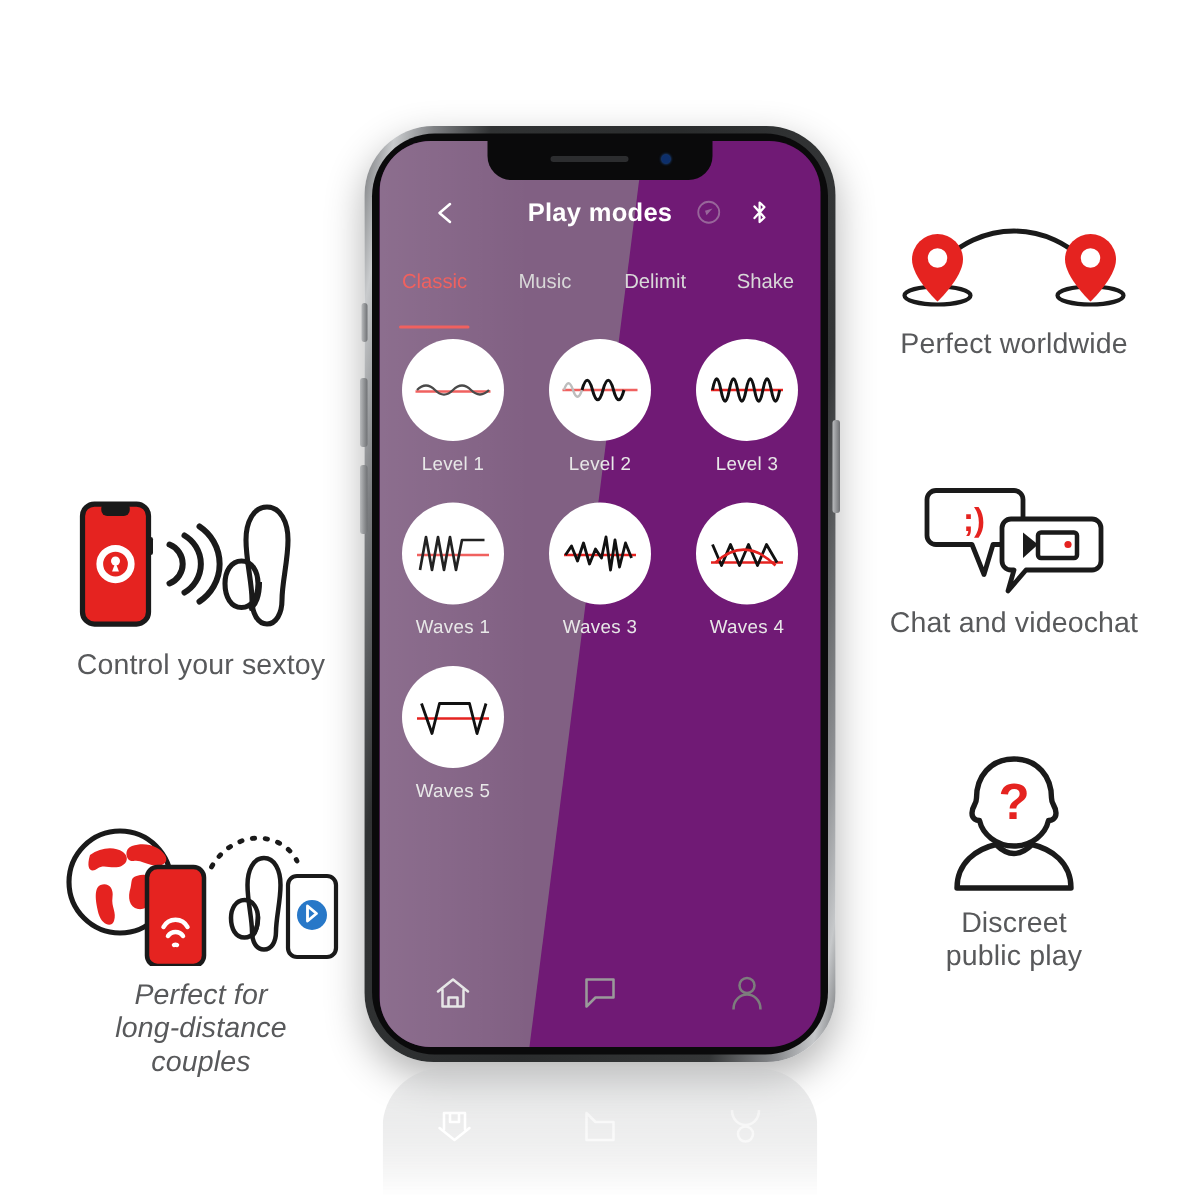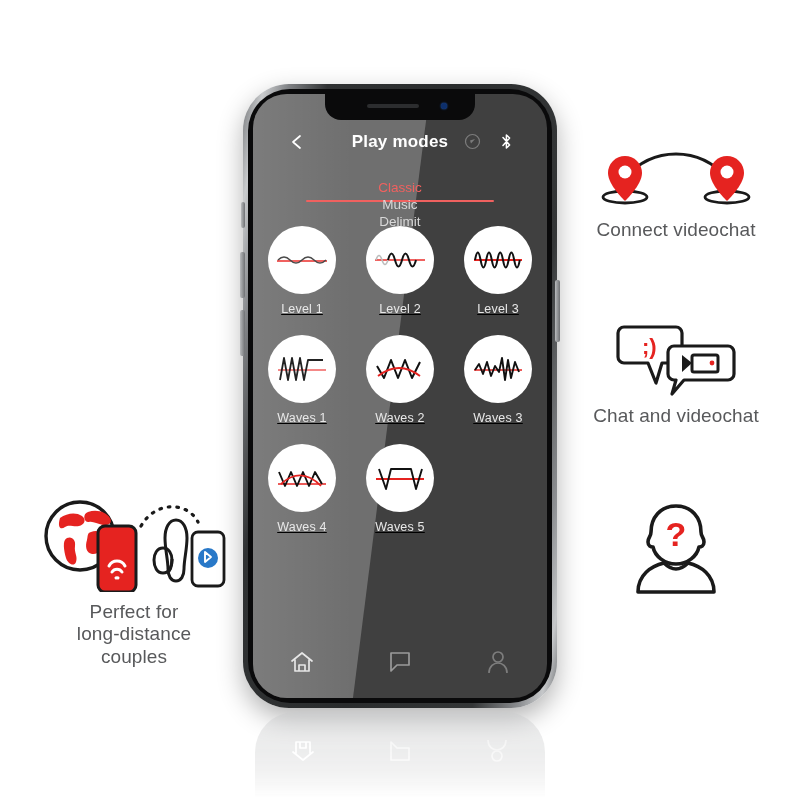--- a/index.html
+++ b/index.html
@@ -13,41 +13,41 @@
   .feature{position:absolute;display:flex;flex-direction:column;align-items:center;}
   .feature .art{display:block;}
   .feature .cap{
     color:#58595b;font-size:19px;line-height:1.18;text-align:center;
     font-weight:300;letter-spacing:.1px;margin-top:9px;white-space:pre-line;
   }
 
   
   #feat-free-app{left:36px;top:112px;width:192px;}
   #feat-control{left:14px;top:330px;width:240px;}
-  #feat-longdist{left:26px;top:492px;width:216px;}
+  #feat-longdist{left:26px;top:544px;width:216px;font-style:italic;}
   
   #feat-connect{left:578px;top:150px;width:196px;}
   #feat-chat{left:578px;top:322px;width:196px;}
   #feat-discreet{left:596px;top:500px;width:160px;}
 
   
   .phone-wrap{position:absolute;left:243px;top:84px;width:314px;height:624px;}
   .phone-body{
     position:absolute;inset:0;border-radius:46px;
     background:linear-gradient(100deg,#6e7073 0%,#c9cbcd 5%,#7e8083 11%,
                #303233 20%,#2a2c2d 50%,#343637 80%,#8d8f92 91%,#c6c8ca 96%,#6a6c6f 100%);
     box-shadow:0 10px 26px rgba(0,0,0,.30);
   }
   .phone-inner{
     position:absolute;left:5px;top:5px;right:5px;bottom:5px;
     border-radius:42px;background:#0a0a0b;
   }
   .screen{
     position:absolute;left:10px;top:10px;right:10px;bottom:10px;
-    border-radius:34px;background:#404040;overflow:hidden;
+    border-radius:34px;background:#701a75;overflow:hidden;
   }
   .glare{
     position:absolute;left:0;top:0;width:100%;height:100%;
     background:#8d8d8d;
     clip-path:polygon(0 0, 60% 0, 34% 100%, 0 100%);
     opacity:.62;pointer-events:none;
   }
   .glare2{
     position:absolute;left:0;top:0;width:34%;height:100%;
     background:linear-gradient(90deg,rgba(255,255,255,.09),rgba(255,255,255,0));
@@ -78,32 +78,32 @@
   .app-title{
     position:absolute;left:0;top:4px;width:100%;text-align:center;
     color:#fff;font-size:17px;font-weight:700;letter-spacing:.2px;
   }
   .head-ico{position:absolute;top:5px;}
   .ico-batt{right:66px;opacity:.42;}
   .ico-bt{right:34px;}
 
   
   .tabs{position:absolute;left:0;top:84px;width:100%;height:34px;
-        display:flex;z-index:5;flex-direction:column;}
+        display:flex;z-index:5;}
   .tab{flex:1;text-align:center;font-size:13.5px;color:#d8d8d8;
        position:relative;padding-top:2px;}
   .tab.active{color:#f0615f;}
   .tab.active:after{
     content:"";position:absolute;left:18%;right:18%;bottom:-7px;height:2px;
     background:#f0615f;border-radius:1px;
   }
 
   
   .grid{position:absolute;left:0;top:132px;width:100%;z-index:5;
-        display:grid;grid-template-columns:repeat(3,1fr);row-gap:19px;text-decoration:underline;}
+        display:grid;grid-template-columns:repeat(3,1fr);row-gap:19px;}
   .cell{display:flex;flex-direction:column;align-items:center;}
   .disc{
     width:68px;height:68px;border-radius:50%;background:#fff;
     display:flex;align-items:center;justify-content:center;
   }
   .cell .lbl{margin-top:8px;font-size:12.5px;color:#e8e8e8;letter-spacing:.2px;}
 
   
   .navbar{position:absolute;left:0;bottom:16px;width:100%;height:40px;
           display:flex;align-items:center;z-index:5;}
@@ -124,20 +124,41 @@
   .reflect .rnav{position:absolute;left:0;top:22px;width:100%;height:34px;
                  display:flex;align-items:center;}
   .reflect .rnav > div{flex:1;display:flex;justify-content:center;}
 </style>
 </head>
 <body>
 
 <div class="stage">
 
 
+  <div class="feature" id="feat-control">
+    <svg class="art" width="166" height="94" viewBox="0 0 166 94">
+      <rect x="4" y="6" width="44" height="80" rx="8" fill="#e52320" stroke="#1a1a1a" stroke-width="3.5"></rect>
+      <path d="M18 7 h16 a1.5 1.5 0 0 1 1.5 1.5 v1.5 a4 4 0 0 1 -4 4 h-11 a4 4 0 0 1 -4 -4 v-1.5 a1.5 1.5 0 0 1 1.5 -1.5 z" fill="#1a1a1a"></path>
+      <circle cx="26" cy="46" r="10.5" fill="none" stroke="#fff" stroke-width="4.5"></circle>
+      <circle cx="26" cy="44" r="3" fill="#fff"></circle>
+      <path d="M26 45 l2.3 6 h-4.6 z" fill="#fff"></path>
+      <rect x="48" y="28" width="3" height="12" rx="1.5" fill="#1a1a1a"></rect>
+      <g fill="none" stroke="#1a1a1a" stroke-width="4" stroke-linecap="round">
+        <path d="M62 33 a14 14 0 0 1 0 26"></path>
+        <path d="M72 27 a22 22 0 0 1 0 38"></path>
+        <path d="M82 21 a30 30 0 0 1 0 50"></path>
+      </g>
+      <g fill="none" stroke="#1a1a1a" stroke-width="3.4">
+        <path d="M127 8 c9 0 14 10 14 22 c0 14 -4 28 -4 40 c0 9 -4 16 -10 16 c-6 0 -10 -7 -10 -16 c0 -12 -4 -26 -4 -40 c0 -12 5 -22 14 -22 z"></path>
+        <path d="M110 44 c7 0 11 7 11 15 c0 9 -4 16 -11 16 c-7 0 -11 -7 -11 -16 c0 -8 4 -15 11 -15 z"></path>
+        <path d="M122 58 c0 8 -2 16 -7 18"></path>
+      </g>
+    </svg>
+    <div class="cap">Control your sextoy</div>
+  </div>
 
   <div class="feature" id="feat-longdist">
     <svg class="art" width="196" height="100" viewBox="0 0 196 100">
       <circle cx="44" cy="44" r="34" fill="#fff" stroke="#1a1a1a" stroke-width="3.4"></circle>
       <g fill="#e52320">
         <path d="M24 26 c7 -5 16 -6 22 -2 c5 4 2 9 -3 10 c-6 1 -10 -2 -14 1 c-4 3 -8 1 -5 -9 z"></path>
         <path d="M31 46 c5 -2 9 2 8 8 c-1 7 3 10 1 16 c-2 5 -8 2 -10 -4 c-2 -7 -4 -18 1 -20 z"></path>
         <path d="M52 20 c9 -3 18 0 22 6 c3 5 -2 8 -7 7 c-6 -1 -10 -4 -14 -3 c-5 1 -7 -8 -1 -10 z"></path>
         <path d="M55 40 c8 -3 15 2 14 9 c-1 8 -7 14 -13 13 c-6 -1 -7 -8 -5 -14 c1 -4 0 -7 4 -8 z"></path>
       </g>
@@ -165,41 +186,43 @@
   <div class="feature" id="feat-connect">
     <svg class="art" width="162" height="60" viewBox="0 0 162 60">
       <path d="M30 28 C58 -4 104 -4 132 28" fill="none" stroke="#1a1a1a" stroke-width="3.2" stroke-linecap="round"></path>
       <ellipse cx="30" cy="47" rx="22" ry="6" fill="none" stroke="#1a1a1a" stroke-width="2.8"></ellipse>
       <ellipse cx="132" cy="47" rx="22" ry="6" fill="none" stroke="#1a1a1a" stroke-width="2.8"></ellipse>
       <path d="M30 6 a17 17 0 0 1 17 17 c0 12 -17 28 -17 28 S13 35 13 23 A17 17 0 0 1 30 6 z" fill="#e52320"></path>
       <circle cx="30" cy="22" r="6.5" fill="#fff"></circle>
       <path d="M132 6 a17 17 0 0 1 17 17 c0 12 -17 28 -17 28 s-17 -16 -17 -28 a17 17 0 0 1 17 -17 z" fill="#e52320"></path>
       <circle cx="132" cy="22" r="6.5" fill="#fff"></circle>
     </svg>
-    <div class="cap">Connect videochat</div>
+    <div class="cap">Perfect worldwide</div>
   </div>
 
   <div class="feature" id="feat-chat">
     <svg class="art" width="120" height="74" viewBox="0 0 120 74">
       <path d="M8 5 h52 a6 6 0 0 1 6 6 v24 a6 6 0 0 1 -6 6 h-14 l-6 20 l-8 -20 h-24 a6 6 0 0 1 -6 -6 v-24 a6 6 0 0 1 6 -6 z" fill="#fff" stroke="#1a1a1a" stroke-width="3.2" stroke-linejoin="round"></path>
       <text x="26" y="32" font-family="'Liberation Sans',sans-serif" font-size="22" fill="#e52320" font-weight="600">;)</text>
       <path d="M58 24 h54 a6 6 0 0 1 6 6 v22 a6 6 0 0 1 -6 6 h-44 l-12 14 l4 -14 h-2 a6 6 0 0 1 -6 -6 v-22 a6 6 0 0 1 6 -6 z" fill="#fff" stroke="#1a1a1a" stroke-width="3.2" stroke-linejoin="round"></path>
       <rect x="76" y="33" width="26" height="17" rx="2" fill="none" stroke="#1a1a1a" stroke-width="3"></rect>
       <path d="M76 41 l-10 -8 v17 z" fill="#1a1a1a"></path>
       <circle cx="96" cy="41" r="2.4" fill="#e52320"></circle>
     </svg>
     <div class="cap">Chat and videochat</div>
   </div>
 
   <div class="feature" id="feat-discreet">
     <svg class="art" width="108" height="96" viewBox="0 0 108 96">
       <path d="M54 6 c16 0 25 12 25 26 c0 5 3 5 3 10 c0 4 -3 5 -5 5 c-2 9 -11 17 -23 17 c-12 0 -21 -8 -23 -17 c-2 0 -5 -1 -5 -5 c0 -5 3 -5 3 -10 c0 -14 9 -26 25 -26 z" fill="#fff" stroke="#1a1a1a" stroke-width="3.6" stroke-linejoin="round"></path>
       <text x="54" y="46" text-anchor="middle" font-family="'Liberation Sans',sans-serif" font-size="34" font-weight="700" fill="#e52320">?</text>
       <path d="M16 92 c0 -17 13 -26 26 -29 c4 4 8 6 12 6 c4 0 8 -2 12 -6 c13 3 26 12 26 29 z" fill="#fff" stroke="#1a1a1a" stroke-width="3.6" stroke-linejoin="round"></path>
     </svg>
+    <div class="cap">Discreet
+public play</div>
   </div>
 
   <div class="phone-wrap">
     <div class="phone-body"></div>
     <div class="btn-side b-sil"></div>
     <div class="btn-side b-up"></div>
     <div class="btn-side b-dn"></div>
     <div class="btn-side b-pw"></div>
     <div class="phone-inner"></div>
 
@@ -269,29 +292,20 @@
         <div class="cell">
           <div class="disc">
             <svg width="54" height="34" viewBox="0 0 54 34">
               <line x1="3" y1="18" x2="51" y2="18" stroke="#f0615f" stroke-width="1.7"></line>
               <path d="M5 28 L9 6 L13 28 L17 6 L21 28 L25 6 L29 28 L33 8 L36 8 L36 8 L48 8" fill="none" stroke="#222" stroke-width="1.8" stroke-linejoin="round"></path>
             </svg>
           </div>
           <div class="lbl">Waves 1</div>
         </div>
 
-        <div class="cell">
-          <div class="disc">
-            <svg width="54" height="34" viewBox="0 0 54 34">
-              <path d="M4 14 L11 26 L18 8 L25 26 L32 8 L39 26 L47 10" fill="none" stroke="#111" stroke-width="2" stroke-linejoin="round"></path>
-              <path d="M5 24 q21 -16 42 0" fill="none" stroke="#e52320" stroke-width="1.8"></path>
-            </svg>
-          </div>
-          <div class="lbl">Waves 2</div>
-        </div>
 
         <div class="cell">
           <div class="disc">
             <svg width="54" height="34" viewBox="0 0 54 34">
               <line x1="3" y1="18" x2="51" y2="18" stroke="#e52320" stroke-width="1.7"></line>
               <path d="M4 18 L8 12 L12 22 L16 10 L20 24 L24 14 L28 20 L31 6 L34 28 L37 8 L40 26 L44 10 L48 20" fill="none" stroke="#111" stroke-width="1.9" stroke-linejoin="round"></path>
             </svg>
           </div>
           <div class="lbl">Waves 3</div>
         </div>

